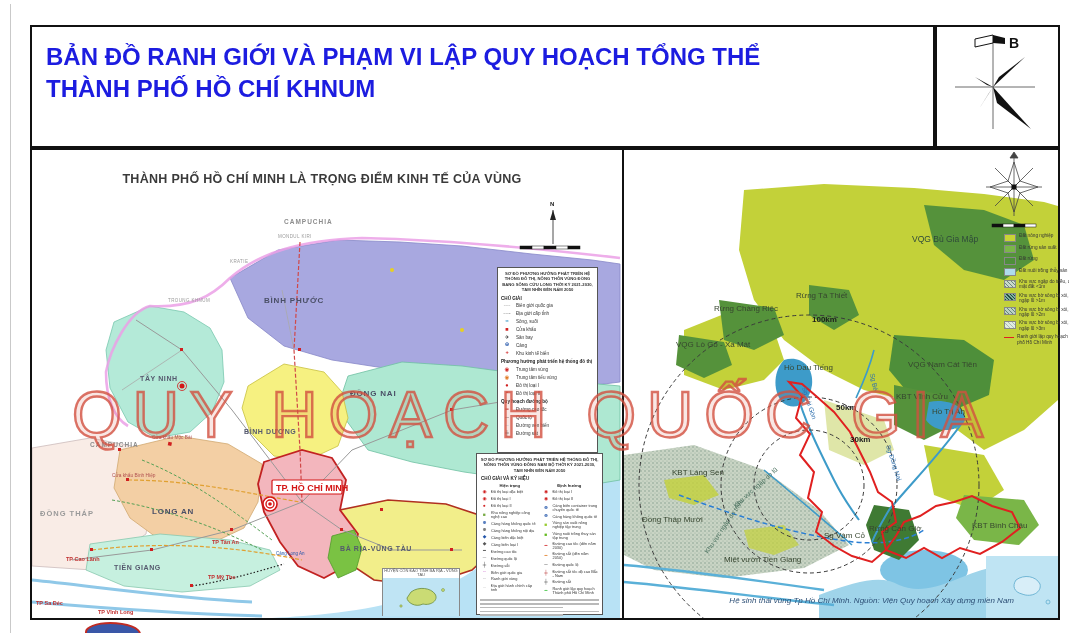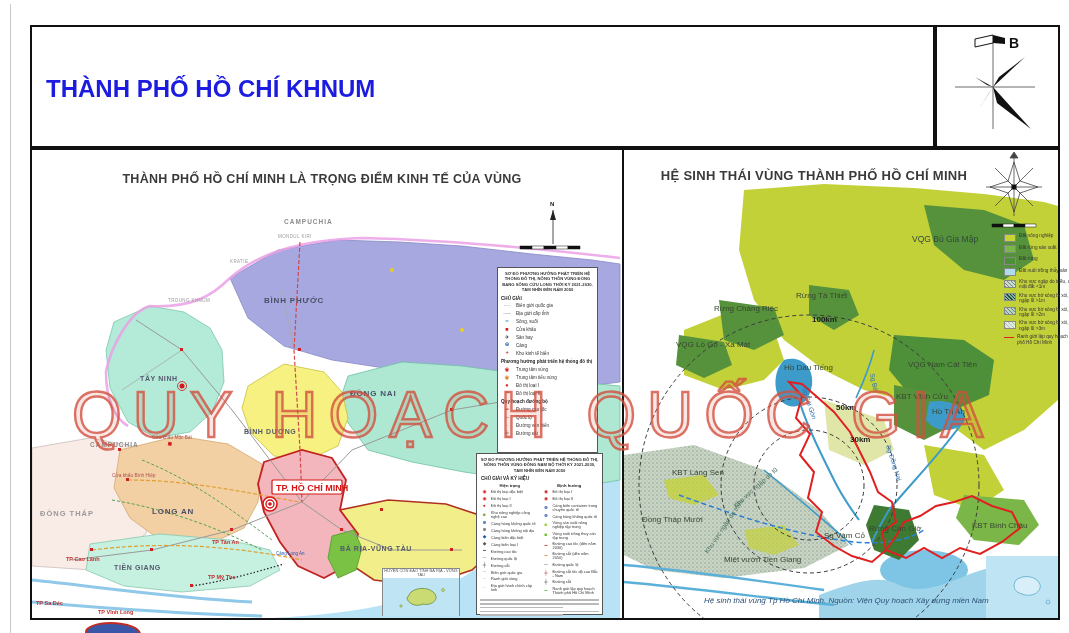--- a/index.html
+++ b/index.html
@@ -59,38 +59,38 @@
   .fineline.short{width:70%;}
   
   .rlegend{left:1004px;top:230px;width:86px;}
   .rrow{display:flex;align-items:flex-start;gap:3px;margin-top:3px;}
   .sw{width:10px;height:6px;flex:0 0 10px;border:.5px solid #888;margin-top:.5px;}
   .sw.hatch{background-image:repeating-linear-gradient(45deg,rgba(25,75,60,.55) 0 .8px,transparent .8px 2.6px);}
   .sw.dark{background-image:repeating-linear-gradient(45deg,rgba(10,50,40,.8) 0 1px,transparent 1px 2.4px);}
   .sw.light{background-image:repeating-linear-gradient(45deg,rgba(60,110,90,.35) 0 .8px,transparent .8px 3px);}
   .sw.redline{height:0;border:none;border-top:1.6px solid #e02020;margin-top:3px;}
   .rlab{font-size:4.7px;color:#333;line-height:1.15;}
-  .caption{left:80px;top:446px;width:310px;font-size:8px;font-style:italic;color:#2d4f76;text-align:left;}
+  .caption{left:80px;top:446px;width:310px;font-size:8px;font-style:italic;color:#2d4f76;text-align:right;}
   
   .watermark{left:72px;top:378px;width:995px;font-size:64px;font-weight:normal;white-space:nowrap;
     letter-spacing:11px;color:rgba(214,82,66,.14);-webkit-text-stroke:2.4px rgba(210,80,64,.8);
     z-index:50;pointer-events:none;}
   
   .inset{left:350px;top:418px;width:78px;height:48px;background:#fff;border:1px solid #888;box-sizing:border-box;}
   
   .bottom-shape{left:85px;top:622px;width:52px;height:18px;background:#3a57a7;border:2.5px solid #c22b22;border-radius:45% 55% 40% 50%;}
 </style>
 </head>
 <body>
 
 <div class="abs page-edge"></div>
 
 <div class="abs header-box">
   <div class="hdr-title">
-    <br>
+    <span>BẢN ĐỒ RANH GIỚI VÀ PHẠM VI LẬP QUY HOẠCH TỔNG THỂ</span><br>
     <span>THÀNH PHỐ HỒ CHÍ KHNUM</span>
   </div>
 </div>
 
 <div class="abs compass-box">
   <span class="abs compass-b">B</span>
   <svg width="125" height="119" viewBox="0 0 125 119">
     <line x1="18" y1="60" x2="98" y2="60" stroke="#444" stroke-width="0.8"></line>
     <line x1="56" y1="16" x2="56" y2="102" stroke="#444" stroke-width="0.8"></line>
     <polygon points="56,60 88,30 62,50" fill="#111"></polygon>
@@ -467,21 +467,20 @@
       <svg width="76" height="38" viewBox="0 0 76 38">
         <rect x="0" y="0" width="76" height="38" fill="#bfe4f4"></rect>
         <path d="M28,14 C36,8 48,10 52,16 C56,22 48,28 40,26 C32,30 24,24 24,20 Z" fill="#cadb74" stroke="#6a8a3a" stroke-width="0.8"></path>
         <circle cx="60" cy="12" r="1.5" fill="#cadb74" stroke="#6a8a3a" stroke-width="0.5"></circle>
         <circle cx="18" cy="28" r="1.2" fill="#cadb74" stroke="#6a8a3a" stroke-width="0.5"></circle>
       </svg>
     </div>
   </div>
 
   <div class="abs panel-right">
-    <div class="abs map-title rt">HỆ SINH THÁI VÙNG THÀNH PHỐ HỒ CHÍ MINH</div>
 
     <svg class="abs" style="left:0;top:0" width="434" height="468" viewBox="0 0 434 468">
       <defs>
         <pattern id="dotp" width="4" height="4" patternUnits="userSpaceOnUse">
           <rect width="4" height="4" fill="#c9d4c4"></rect>
           <circle cx="1" cy="1" r="0.8" fill="#8aa292"></circle>
           <circle cx="3" cy="3" r="0.6" fill="#9ab0a0"></circle>
         </pattern>
       </defs>
 

